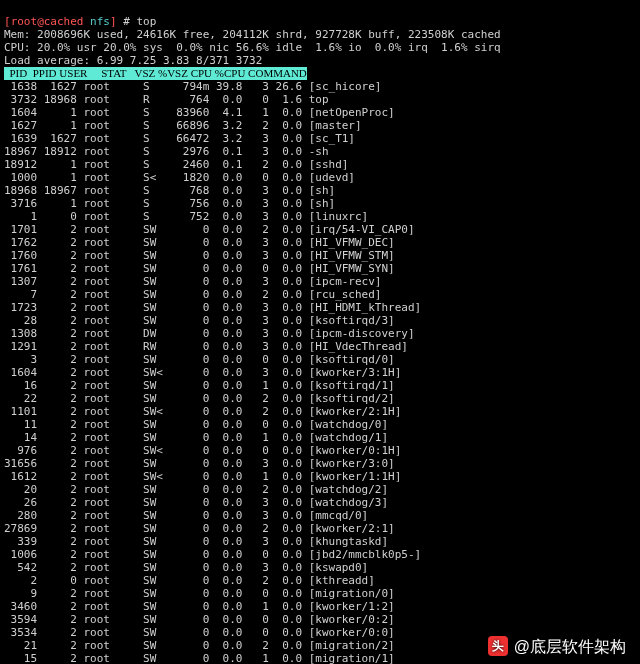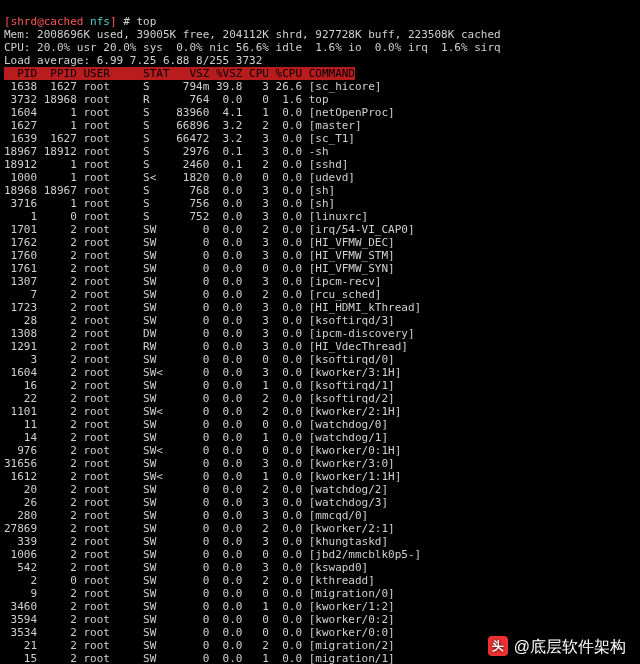--- a/index.html
+++ b/index.html
@@ -8,41 +8,41 @@
     font-family:"DejaVu Sans Mono","Courier New",monospace;
     font-size:11px;
     line-height:13px;
     color:#d0d0d0;
     width:640px;height:664px;
     overflow:hidden;
   }
   .term{white-space:pre;padding:2px 4px;}
   .red{color:#ff5555;}
   .cyan{color:#55cccc;}
-  .hdr{background:#b91c1c;color:#000;display:inline-block;}
+  .hdr{background:#5eead4;color:#000;display:inline-block;font-family:Liberation Serif, serif;}
   .watermark{
     position:absolute;right:14px;bottom:8px;
     font-family:Arial,"Microsoft YaHei",sans-serif;
     font-size:16px;color:#fff;display:flex;align-items:center;
     text-shadow:0 0 3px #000;
   }
   .watermark .logo{
     width:20px;height:20px;border-radius:4px;background:#ef3030;
     display:inline-flex;align-items:center;justify-content:center;
     margin-right:6px;font-weight:bold;color:#fff;font-size:12px;
   }
 </style>
 </head>
 <body>
 
 <div class="term">
-<span><span class="red">[</span><span class="red">shrd</span><span class="red">@</span><span class="red">cached</span><span class="cyan"> nfs</span><span class="red">]</span><span> # </span><span>top</span></span>
-<span>Mem: 2008696K used, 39005K free, 204112K shrd, 927728K buff, 223508K cached</span>
+<span><span class="red">[</span><span class="red">root</span><span class="red">@</span><span class="red">cached</span><span class="cyan"> nfs</span><span class="red">]</span><span> # </span><span>top</span></span>
+<span>Mem: 2008696K used, 24616K free, 204112K shrd, 927728K buff, 223508K cached</span>
 <span>CPU: 20.0% usr 20.0% sys  0.0% nic 56.6% idle  1.6% io  0.0% irq  1.6% sirq</span>
-<span>Load average: 6.99 7.25 6.88 8/255 3732</span>
+<span>Load average: 6.99 7.25 3.83 8/371 3732</span>
 <span class="hdr">  PID  PPID USER     STAT   VSZ %VSZ CPU %CPU COMMAND</span>
 <div id="rows"> 1638  1627 root     S     794m 39.8   3 26.6 [sc_hicore]
  3732 18968 root     R      764  0.0   0  1.6 top
  1604     1 root     S    83960  4.1   1  0.0 [netOpenProc]
  1627     1 root     S    66896  3.2   2  0.0 [master]
  1639  1627 root     S    66472  3.2   3  0.0 [sc_T1]
 18967 18912 root     S     2976  0.1   3  0.0 -sh
 18912     1 root     S     2460  0.1   2  0.0 [sshd]
  1000     1 root     S&lt;    1820  0.0   0  0.0 [udevd]
 18968 18967 root     S      768  0.0   3  0.0 [sh]

